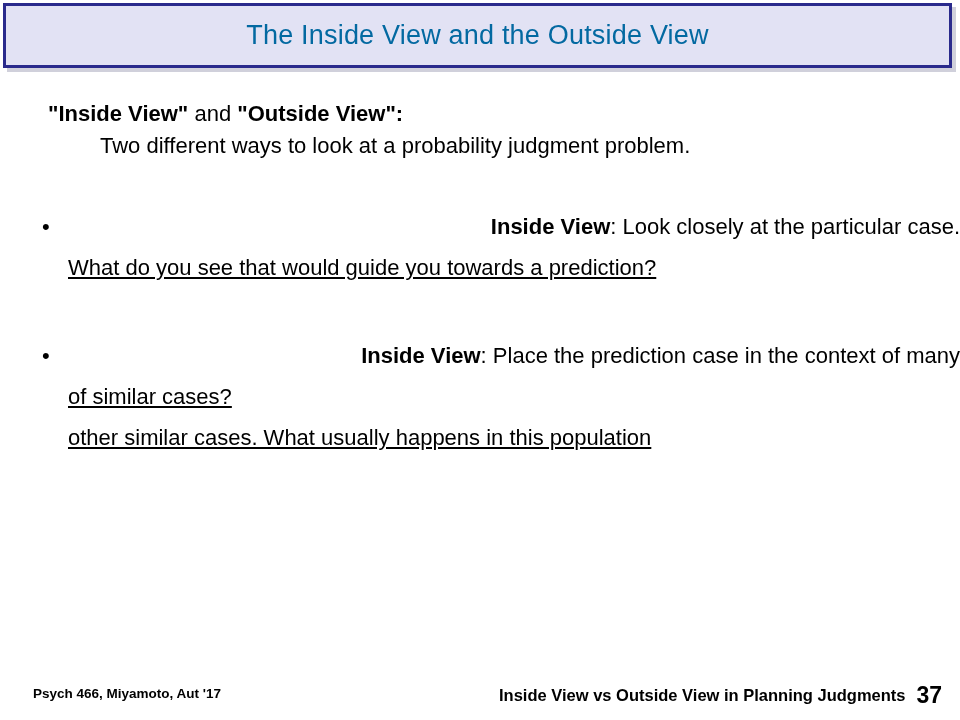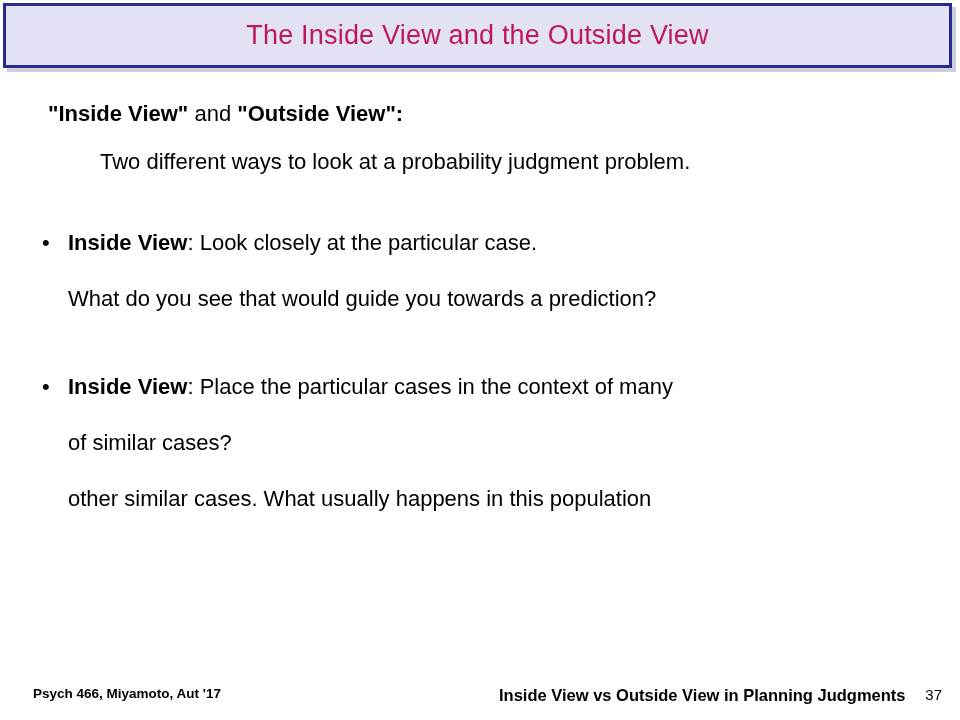--- a/index.html
+++ b/index.html
@@ -27,21 +27,21 @@
     border: 3px solid #2a2a8c;
     box-sizing: border-box;
     box-shadow: 4px 4px 0 rgba(170,170,190,0.55);
     display: flex;
     align-items: center;
     justify-content: center;
   }
   .title-text {
     font-size: 27px;
     font-weight: 400;
-    color: #be185d;
+    color: #0369a1;
     letter-spacing: 0.2px;
     line-height: 1.1;
     text-align: center;
     white-space: nowrap;
   }
 
   
   .body-area {
     position: absolute;
     left: 0;
@@ -56,21 +56,21 @@
   .intro-line-1 {
     font-size: 22px;
     line-height: 28px;
     padding-left: 48px;
     white-space: nowrap;
   }
   .intro-line-2 {
     font-size: 22px;
     line-height: 28px;
     padding-left: 100px;
-    margin-top: 20px;
+    margin-top: 4px;
     white-space: nowrap;
   }
 
   .bullet-block {
     padding-left: 42px;
     margin-top: 52px;
   }
   .bullet-block.second {
     margin-top: 58px;
   }
@@ -82,27 +82,29 @@
   }
   .bullet-dot {
     width: 26px;
     flex: 0 0 26px;
     font-size: 22px;
     line-height: 30px;
     text-align: left;
   }
   .bullet-text {
     flex: 1 1 auto;
+    text-align: right;
   }
   .bullet-cont {
     font-size: 22px;
     line-height: 30px;
     padding-left: 26px;
-    margin-top: 26px;
+    margin-top: 11px;
     white-space: nowrap;
+    text-decoration: underline;
   }
   b, .b {
     font-weight: bold;
   }
 
   
   .footer {
     position: absolute;
     left: 0;
     bottom: 16px;
@@ -125,22 +127,22 @@
     bottom: -2px;
     font-size: 16.5px;
     font-weight: bold;
     line-height: 22px;
     white-space: nowrap;
   }
   .footer-page {
     position: absolute;
     right: 18px;
     bottom: -2px;
-    font-size: 15px;
-    font-weight: normal;
+    font-size: 23px;
+    font-weight: bold;
     line-height: 22px;
   }
 </style>
 </head>
 <body>
 
 <div class="title-bar">
   <div class="title-text">The Inside View and the Outside View</div>
 </div>
 
@@ -155,21 +157,21 @@
     <div class="bullet-row">
       <div class="bullet-dot">•</div>
       <div class="bullet-text"><span class="b">Inside View</span><span>: </span><span>Look closely at the particular case.</span></div>
     </div>
     <div class="bullet-cont">What do you see that would guide you towards a prediction?</div>
   </div>
 
   <div class="bullet-block second">
     <div class="bullet-row">
       <div class="bullet-dot">•</div>
-      <div class="bullet-text"><span class="b">Inside View</span><span>:  </span><span>Place the particular cases in the context of many</span></div>
+      <div class="bullet-text"><span class="b">Inside View</span><span>:  </span><span>Place the prediction case in the context of many</span></div>
     </div>
     <div class="bullet-cont">of similar cases?</div>
     <div class="bullet-cont">other similar cases.  What usually happens in this population</div>
   </div>
 
 </div>
 
 <div class="footer">
   <div class="footer-left">Psych 466, Miyamoto, Aut '17</div>
   <div class="footer-center">Inside View vs Outside View in Planning Judgments</div>

